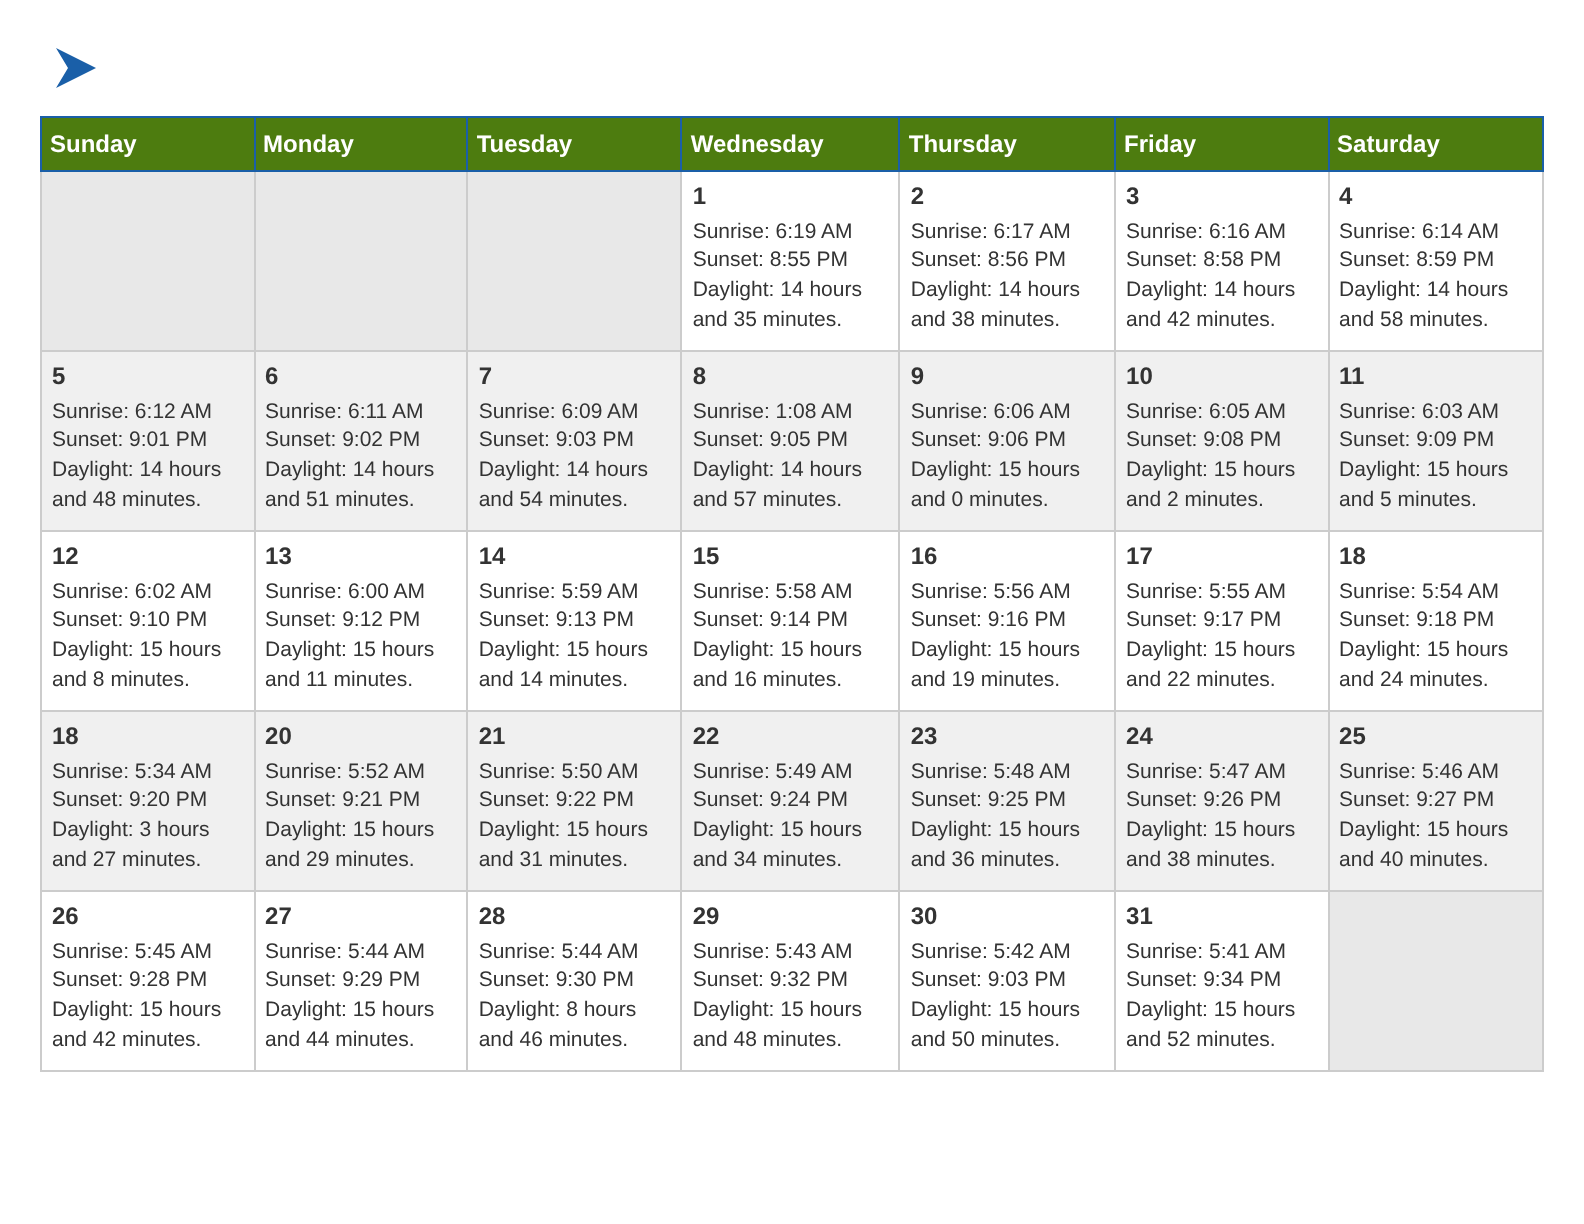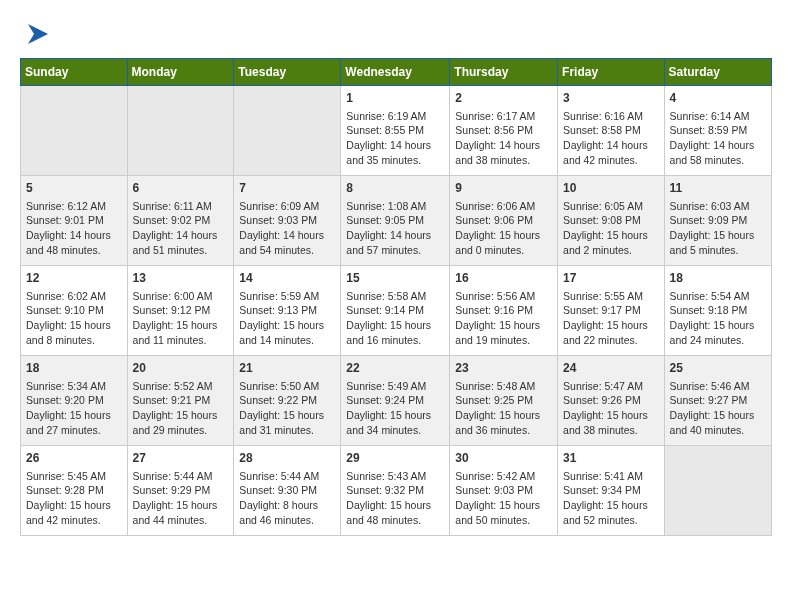--- a/index.html
+++ b/index.html
@@ -243,21 +243,21 @@
           <div>Sunrise: 5:54 AM</div>
           <div>Sunset: 9:18 PM</div>
           <div>Daylight: 15 hours and 24 minutes.</div>
         </td>
       </tr>
       <tr>
         <td>
           <span class="day-num">18</span>
           <div>Sunrise: 5:34 AM</div>
           <div>Sunset: 9:20 PM</div>
-          <div>Daylight: 15 hours and 27 minutes.</div>
+          <div>Daylight: 3 hours and 27 minutes.</div>
         </td>
         <td>
           <span class="day-num">20</span>
           <div>Sunrise: 5:52 AM</div>
           <div>Sunset: 9:21 PM</div>
           <div>Daylight: 15 hours and 29 minutes.</div>
         </td>
         <td>
           <span class="day-num">21</span>
           <div>Sunrise: 5:50 AM</div>

